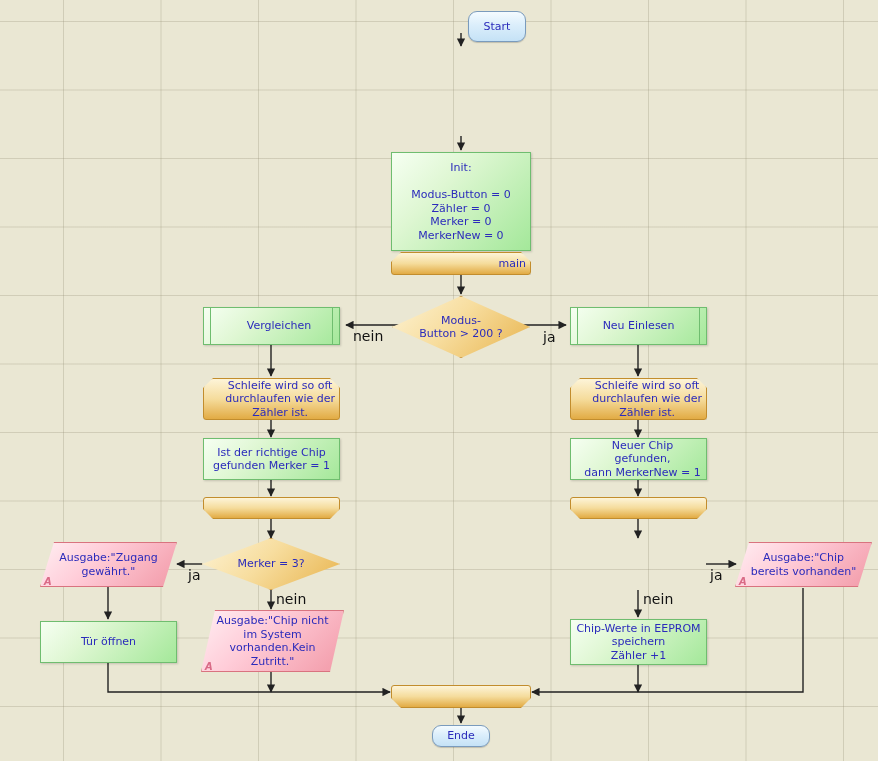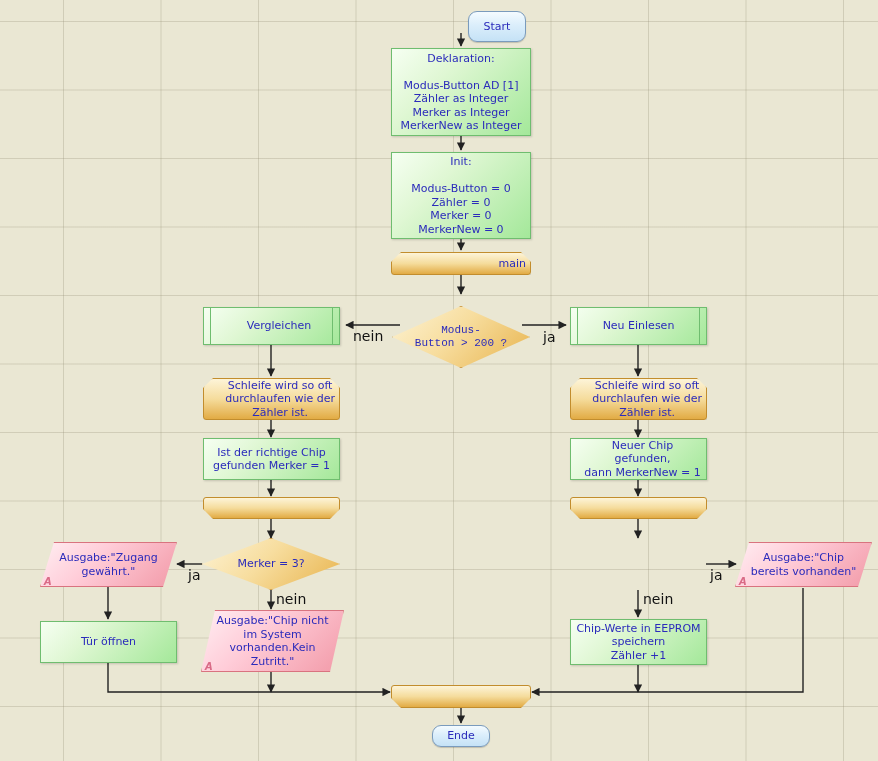--- a/index.html
+++ b/index.html
@@ -195,43 +195,35 @@
       <path d="M 108 663 L 108 692 L 390 692" marker-end="url(#arrow)"></path>
 
       <path d="M 803 588 L 803 692 L 532 692" marker-end="url(#arrow)"></path>
     </g>
   </svg>
 
   <div class="node term" style="left:432px; top:11px; width:58px; height:31px;margin-left:36px;">
     <span class="lbl">Start</span>
   </div>
 
-  <div class="node proc" style="left:391px; top:48px; width:140px; height:88px;">
-    <span class="lbl">Deklaration:
-
-Modus-Button AD [1]
-Zähler as Integer
-Merker as Integer
-MerkerNew as Integer</span>
-  </div>
-
-  <div class="node proc" style="left:391px; top:152px; width:140px; height:87px;">
+
+  <div class="node proc" style="left:391px; top:152px; width:140px; height:99px;">
     <span class="lbl">Init:
 
 Modus-Button = 0
 Zähler = 0
 Merker = 0
 MerkerNew = 0</span>
   </div>
 
   <div class="node loopstart" style="left:391px; top:252px; width:140px; height:23px;">
     <span class="lbl">main</span>
   </div>
 
-  <div class="node dec" style="left:392px; top:306px; width:138px; height:62px;font-family:Liberation Mono, monospace;">
+  <div class="node dec" style="left:392px; top:296px; width:138px; height:62px;">
     <div class="diamond-bg"></div>
     <span class="lbl">Modus-
 Button &gt; 200 ?</span>
   </div>
 
   <div class="node subr" style="left:203px; top:307px; width:137px; height:38px;padding-left:15px;">
     <span class="lbl">Vergleichen</span>
   </div>
 
   <div class="node subr" style="left:570px; top:307px; width:137px; height:38px;text-align:center;">

